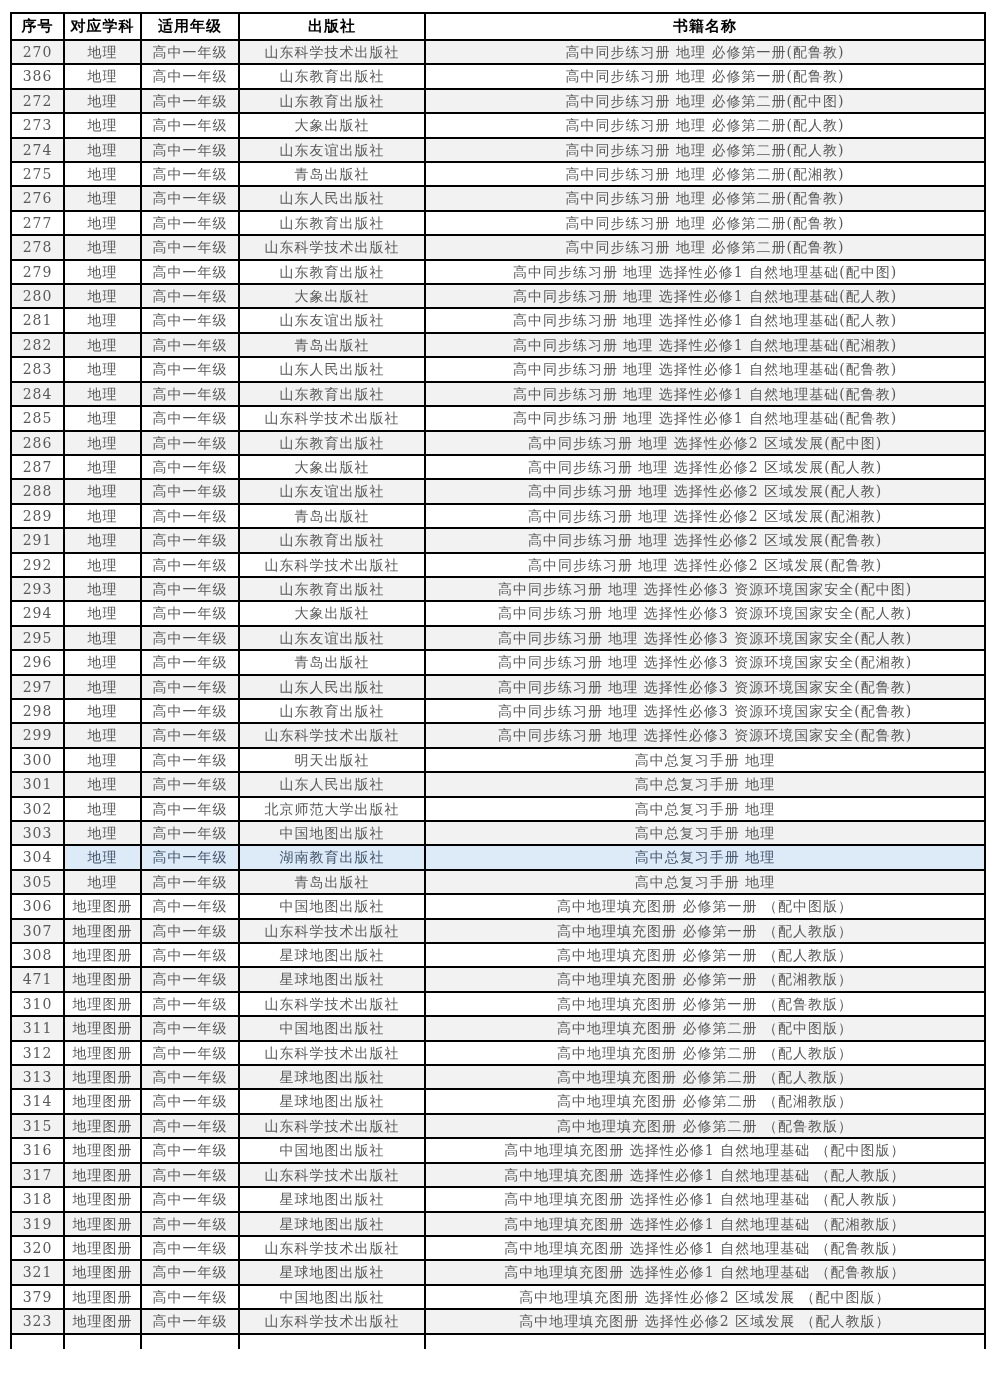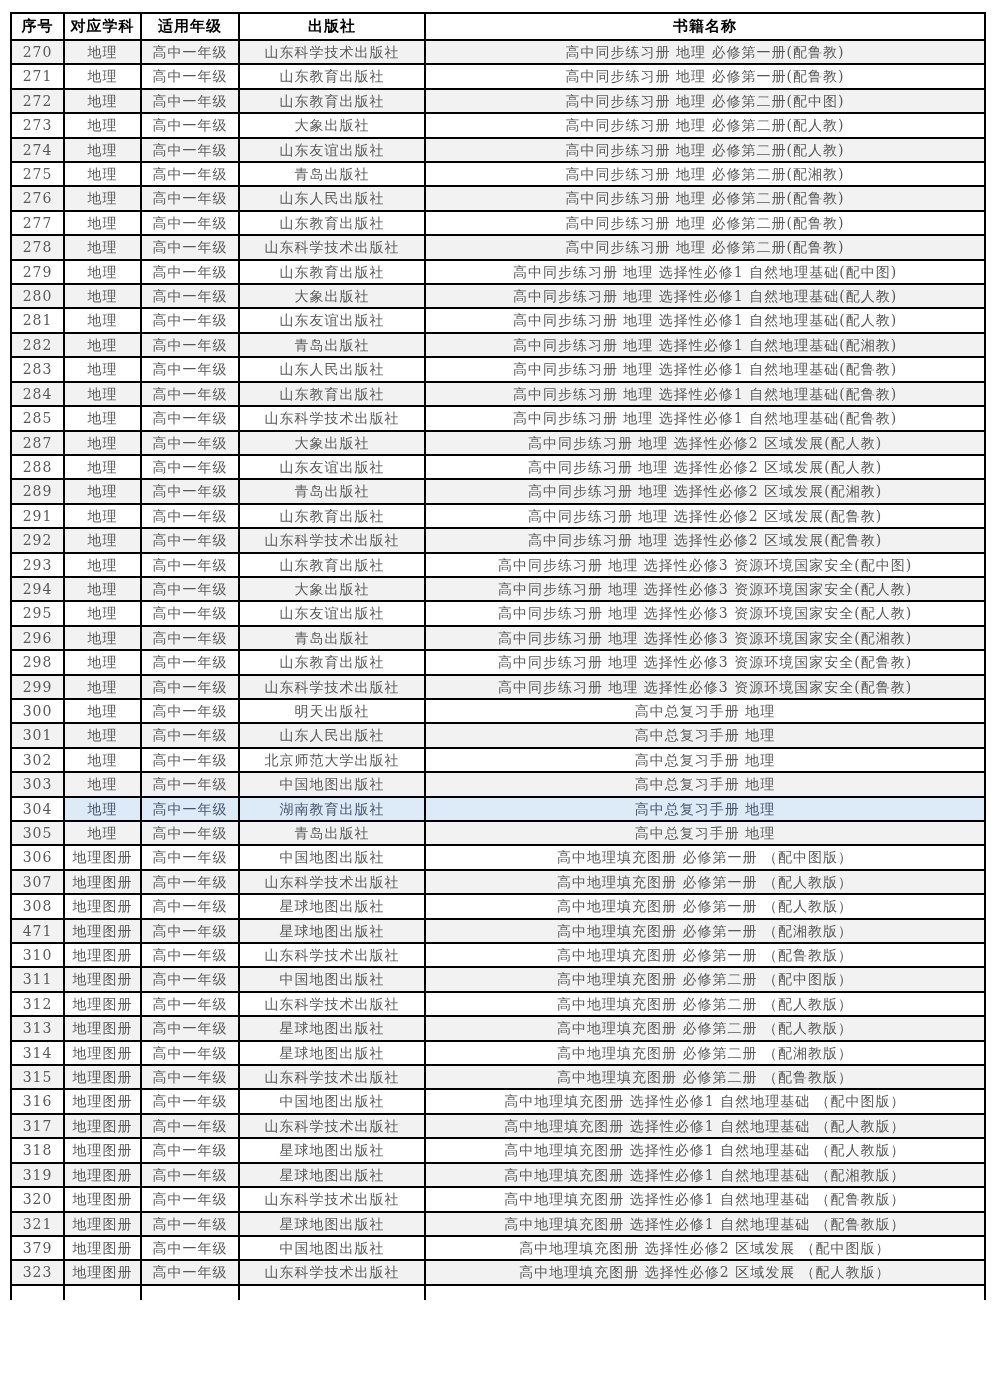--- a/index.html
+++ b/index.html
@@ -82,21 +82,21 @@
     </thead>
     <tbody>
         <tr>
           <td>270</td>
           <td>地理</td>
           <td>高中一年级</td>
           <td>山东科学技术出版社</td>
           <td>高中同步练习册 地理 必修第一册(配鲁教)</td>
         </tr>
         <tr>
-          <td>271</td>
+          <td>386</td>
           <td>地理</td>
           <td>高中一年级</td>
           <td>山东教育出版社</td>
           <td>高中同步练习册 地理 必修第一册(配鲁教)</td>
         </tr>
         <tr>
           <td>272</td>
           <td>地理</td>
           <td>高中一年级</td>
           <td>山东教育出版社</td>
@@ -187,20 +187,27 @@
           <td>高中同步练习册 地理 选择性必修1 自然地理基础(配鲁教)</td>
         </tr>
         <tr>
           <td>285</td>
           <td>地理</td>
           <td>高中一年级</td>
           <td>山东科学技术出版社</td>
           <td>高中同步练习册 地理 选择性必修1 自然地理基础(配鲁教)</td>
         </tr>
         <tr>
+          <td>286</td>
+          <td>地理</td>
+          <td>高中一年级</td>
+          <td>山东教育出版社</td>
+          <td>高中同步练习册 地理 选择性必修2 区域发展(配中图)</td>
+        </tr>
+        <tr>
           <td>287</td>
           <td>地理</td>
           <td>高中一年级</td>
           <td>大象出版社</td>
           <td>高中同步练习册 地理 选择性必修2 区域发展(配人教)</td>
         </tr>
         <tr>
           <td>288</td>
           <td>地理</td>
           <td>高中一年级</td>
@@ -248,20 +255,27 @@
           <td>高中一年级</td>
           <td>山东友谊出版社</td>
           <td>高中同步练习册 地理 选择性必修3 资源环境国家安全(配人教)</td>
         </tr>
         <tr>
           <td>296</td>
           <td>地理</td>
           <td>高中一年级</td>
           <td>青岛出版社</td>
           <td>高中同步练习册 地理 选择性必修3 资源环境国家安全(配湘教)</td>
+        </tr>
+        <tr>
+          <td>297</td>
+          <td>地理</td>
+          <td>高中一年级</td>
+          <td>山东人民出版社</td>
+          <td>高中同步练习册 地理 选择性必修3 资源环境国家安全(配鲁教)</td>
         </tr>
         <tr>
           <td>298</td>
           <td>地理</td>
           <td>高中一年级</td>
           <td>山东教育出版社</td>
           <td>高中同步练习册 地理 选择性必修3 资源环境国家安全(配鲁教)</td>
         </tr>
         <tr>
           <td>299</td>

